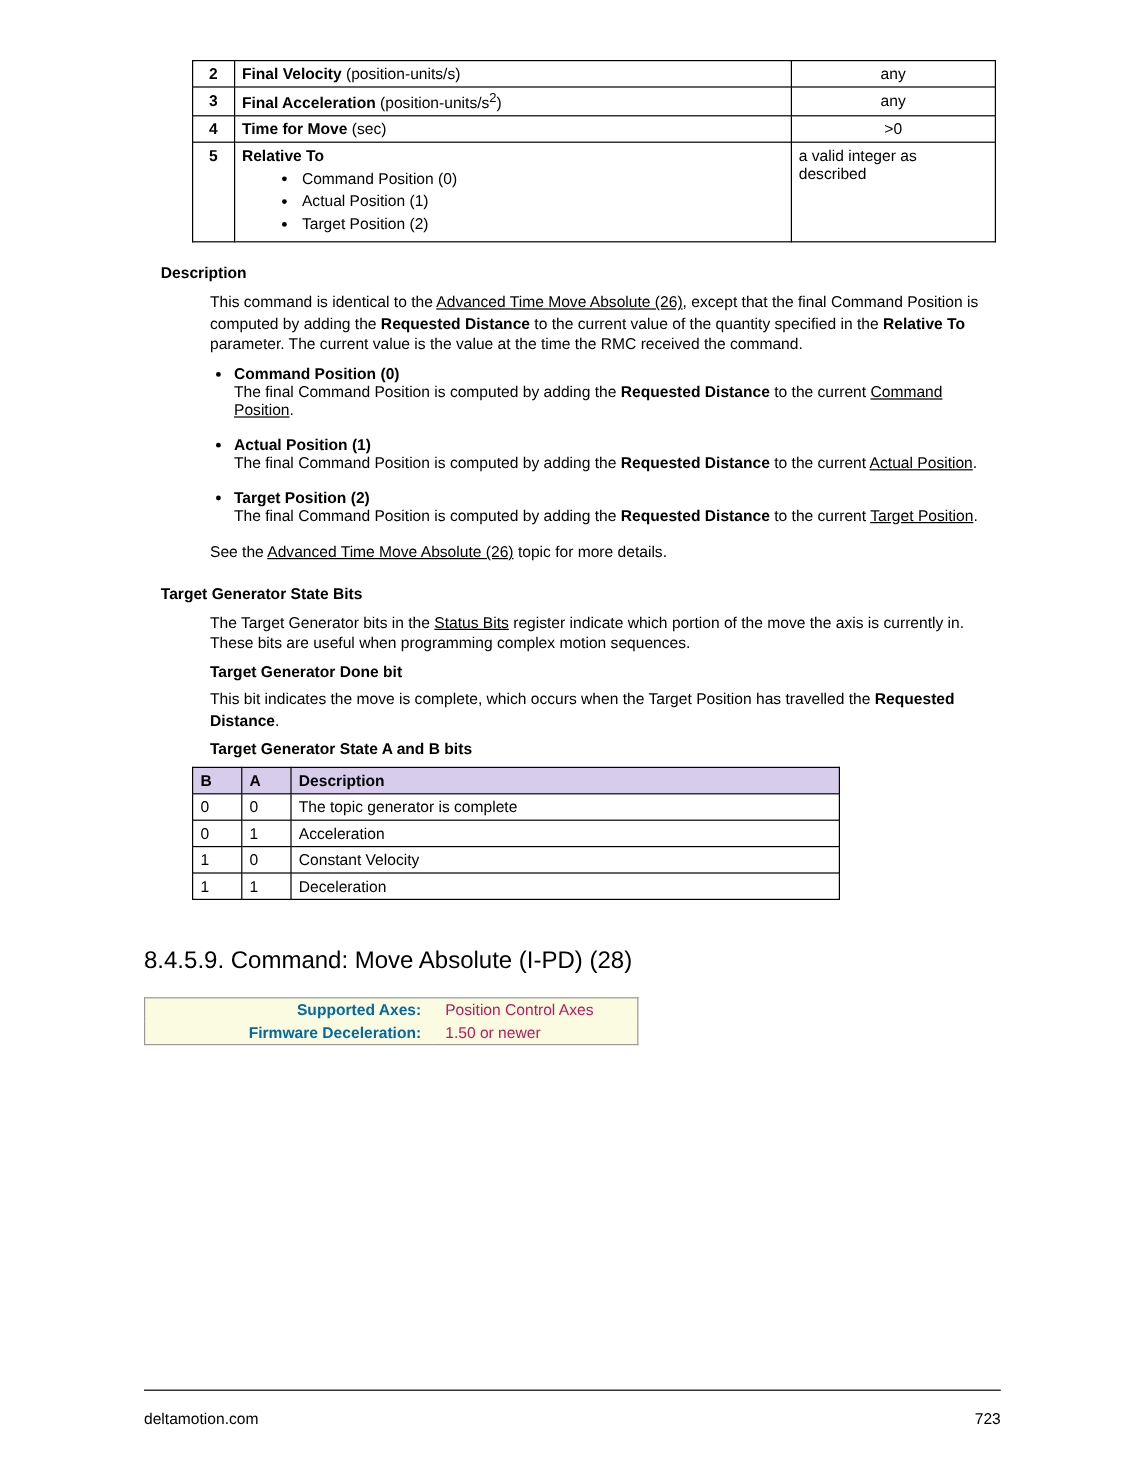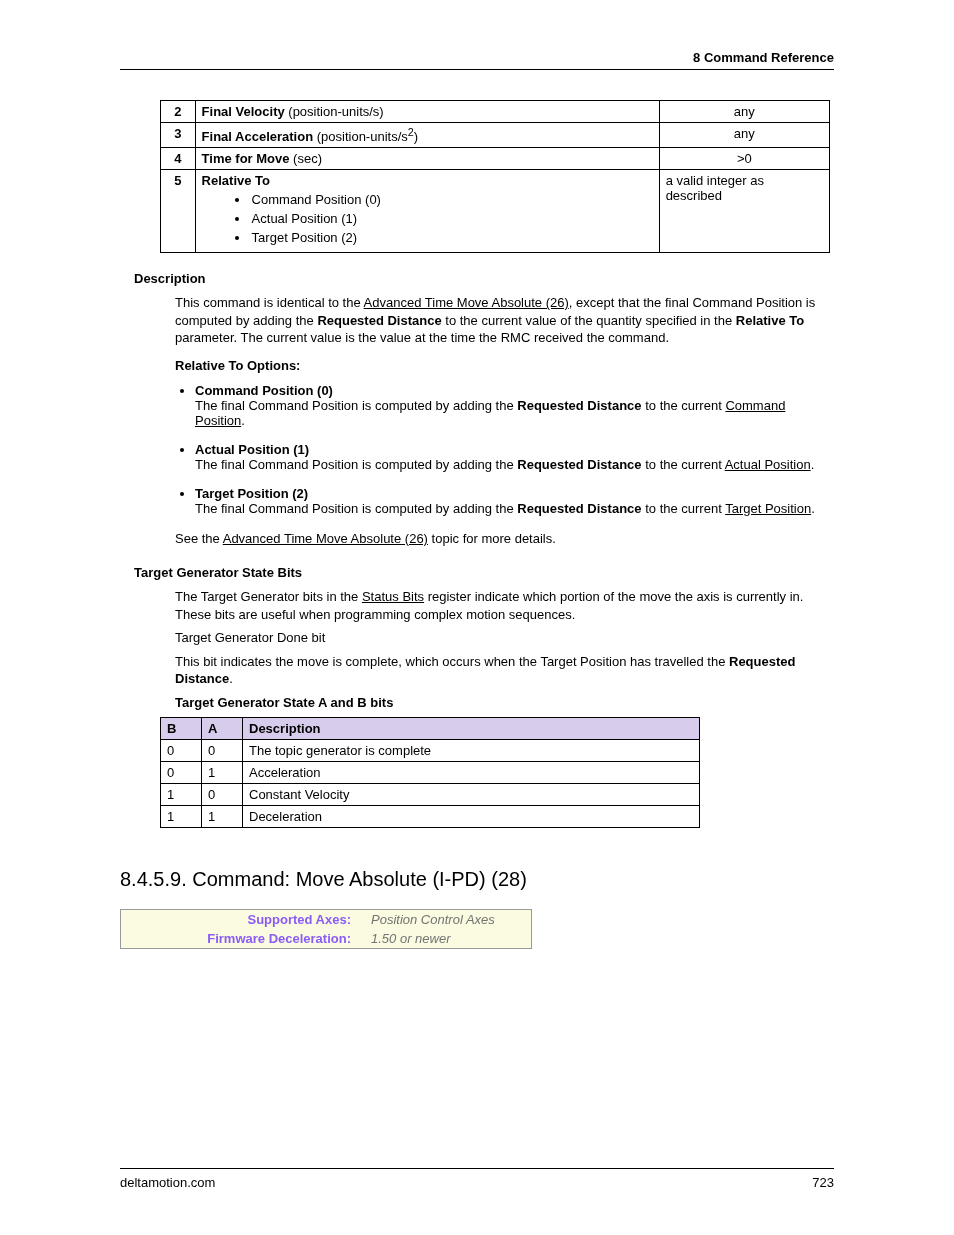--- a/index.html
+++ b/index.html
@@ -103,52 +103,50 @@
     margin: 40px 0 18px 0;
   }
   table.sup-box {
     border: 1px solid #999;
     background: #fafbe0;
     border-collapse: collapse;
     margin-left: 0;
   }
   table.sup-box td {
     padding: 2px 10px 2px 10px;
-    color: #8b5cf6;
+    color: #0369a1;
     font-size: 13px;
   }
   table.sup-box td.lbl {
     text-align: right;
     font-weight: bold;
     min-width: 220px;
   }
   table.sup-box td.val {
-    color: #737373;
+    color: #be185d;
     min-width: 150px;
-    font-style: italic;
   }
   .footer {
     position: absolute;
     bottom: 45px;
     left: 120px;
     right: 120px;
     border-top: 1px solid #000;
-    padding-top: 6px;
+    padding-top: 16px;
     font-size: 13px;
   }
   .footer .pg {
     float: right;
   }
 </style>
 </head>
 <body>
 
 <div class="page">
 
-  <div class="header-line">8  Command Reference</div>
 
   <table class="param-table">
     <tbody>
         <tr>
       <td class="num">2</td>
       <td class="desc"><b>Final Velocity</b><span> (position-units/s)</span></td>
       <td class="range">any</td>
     </tr>
     <tr>
       <td class="num">3</td>
@@ -173,21 +171,20 @@
       <td style="text-align:left;">a valid integer as described</td>
     </tr>
   </tbody>
     </table>
 
   <div class="section-h">Description</div>
   <div class="indent-block">
     <p>
       <span>This command is identical to the </span><span class="under">Advanced Time Move Absolute (26)</span><span>, except that the final Command Position is computed by adding the </span><b>Requested Distance</b><span> to the current value of the quantity specified in the </span><b>Relative To</b><span> parameter. The current value is the value at the time the RMC received the command.</span>
     </p>
-    <p style="font-weight:bold; margin-top:10px;">Relative To Options:</p>
     <ul class="opt-list">
       <li>
         <span class="opt-title">Command Position (0)</span><br>
         <span>The final Command Position is computed by adding the </span><b>Requested Distance</b><span> to the current </span><span class="under">Command Position</span><span>.</span>
       </li>
       <li>
         <span class="opt-title">Actual Position (1)</span><br>
         <span>The final Command Position is computed by adding the </span><b>Requested Distance</b><span> to the current </span><span class="under">Actual Position</span><span>.</span>
       </li>
       <li>
@@ -198,21 +195,21 @@
     <p style="margin-top:4px;">
       <span>See the </span><span class="under">Advanced Time Move Absolute (26)</span><span> topic for more details.</span>
     </p>
   </div>
 
   <div class="section-h">Target Generator State Bits</div>
   <div class="indent-block">
     <p>
       <span>The Target Generator bits in the </span><span class="under">Status Bits</span><span> register indicate which portion of the move the axis is currently in. These bits are useful when programming complex motion sequences.</span>
     </p>
-    <p style="font-weight:normal;">Target Generator Done bit</p>
+    <p style="font-weight:bold;">Target Generator Done bit</p>
     <p>
       <span>This bit indicates the move is complete, which occurs when the Target Position has travelled the </span><b>Requested Distance</b><span>.</span>
     </p>
     <p style="font-weight:bold;">Target Generator State A and B bits</p>
   </div>
 
   <table class="state-table">
     <tbody>
         <tr>
       <th class="col-ba">B</th>

